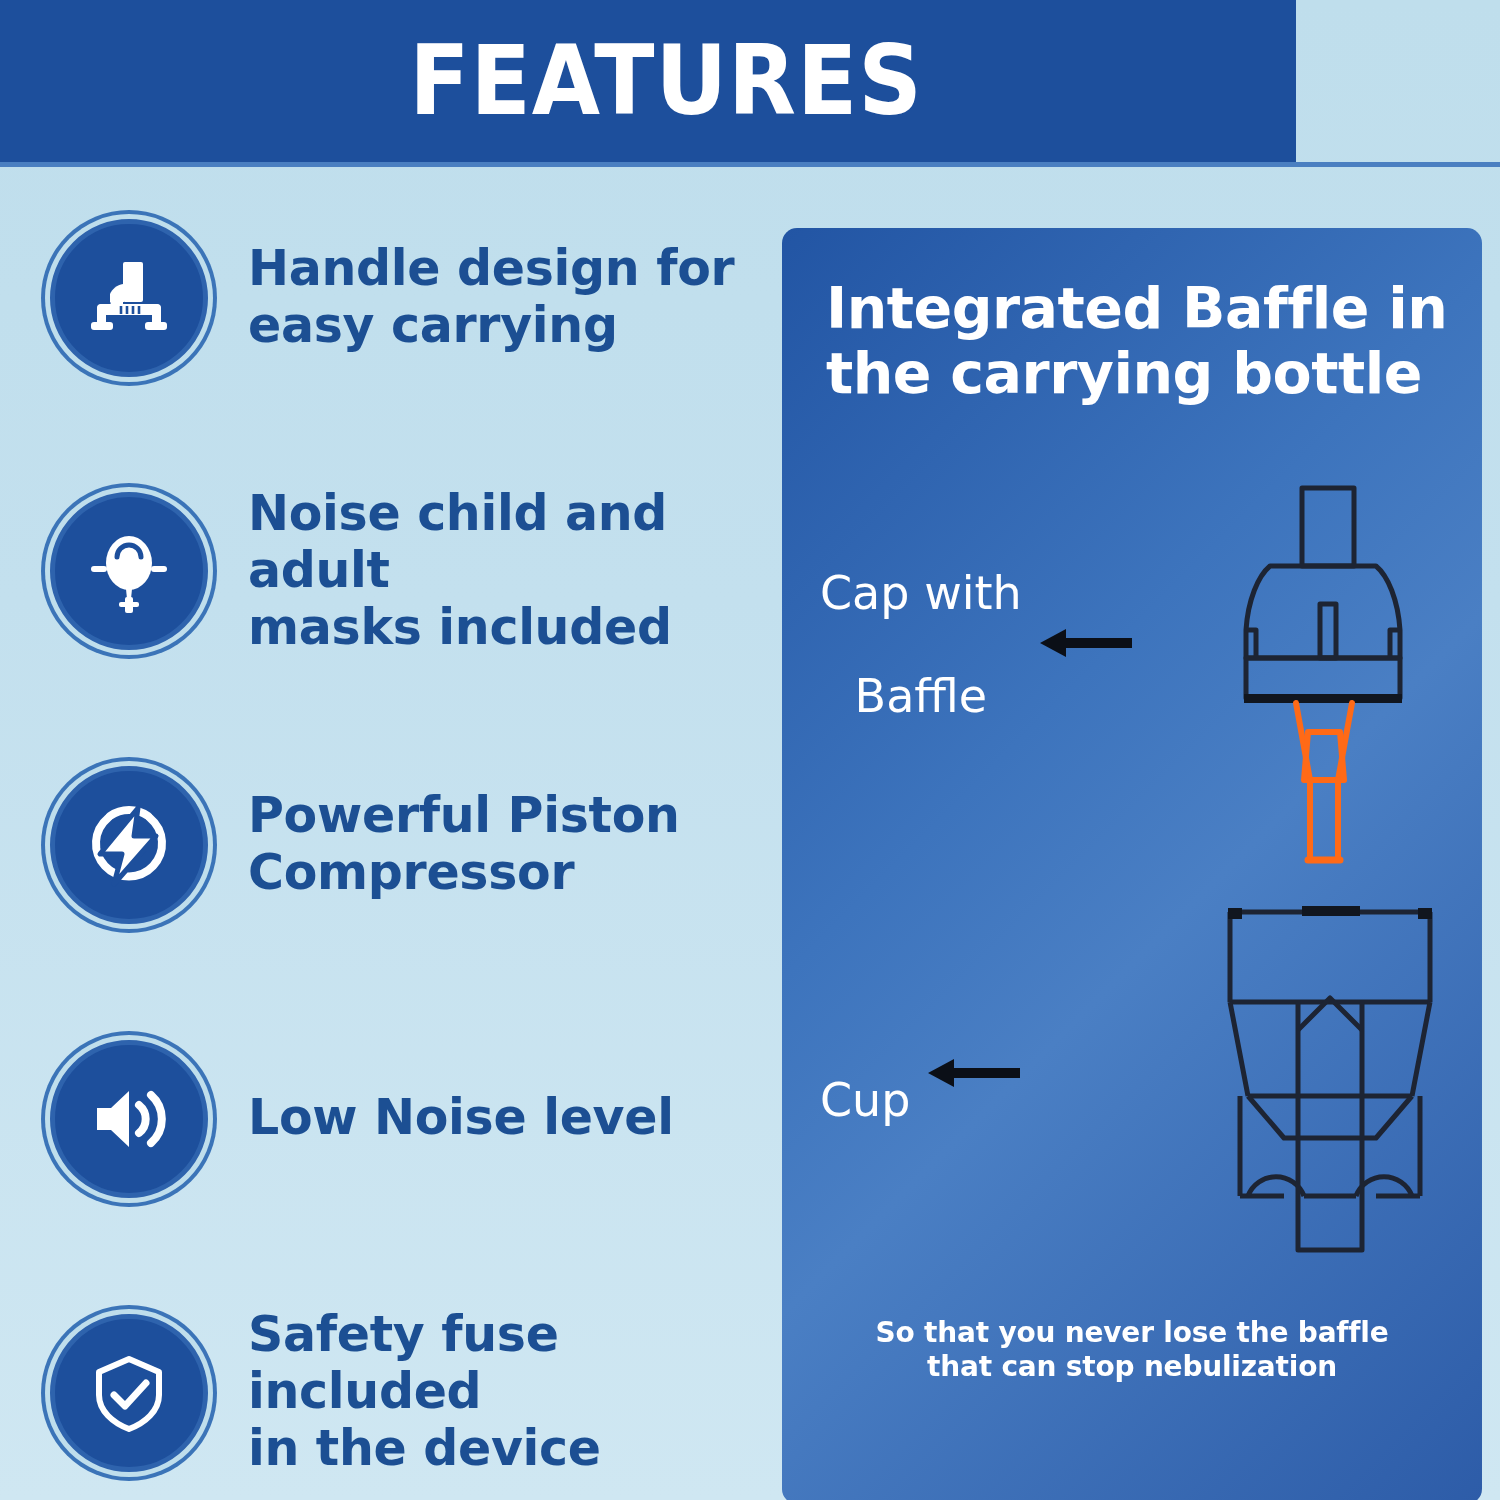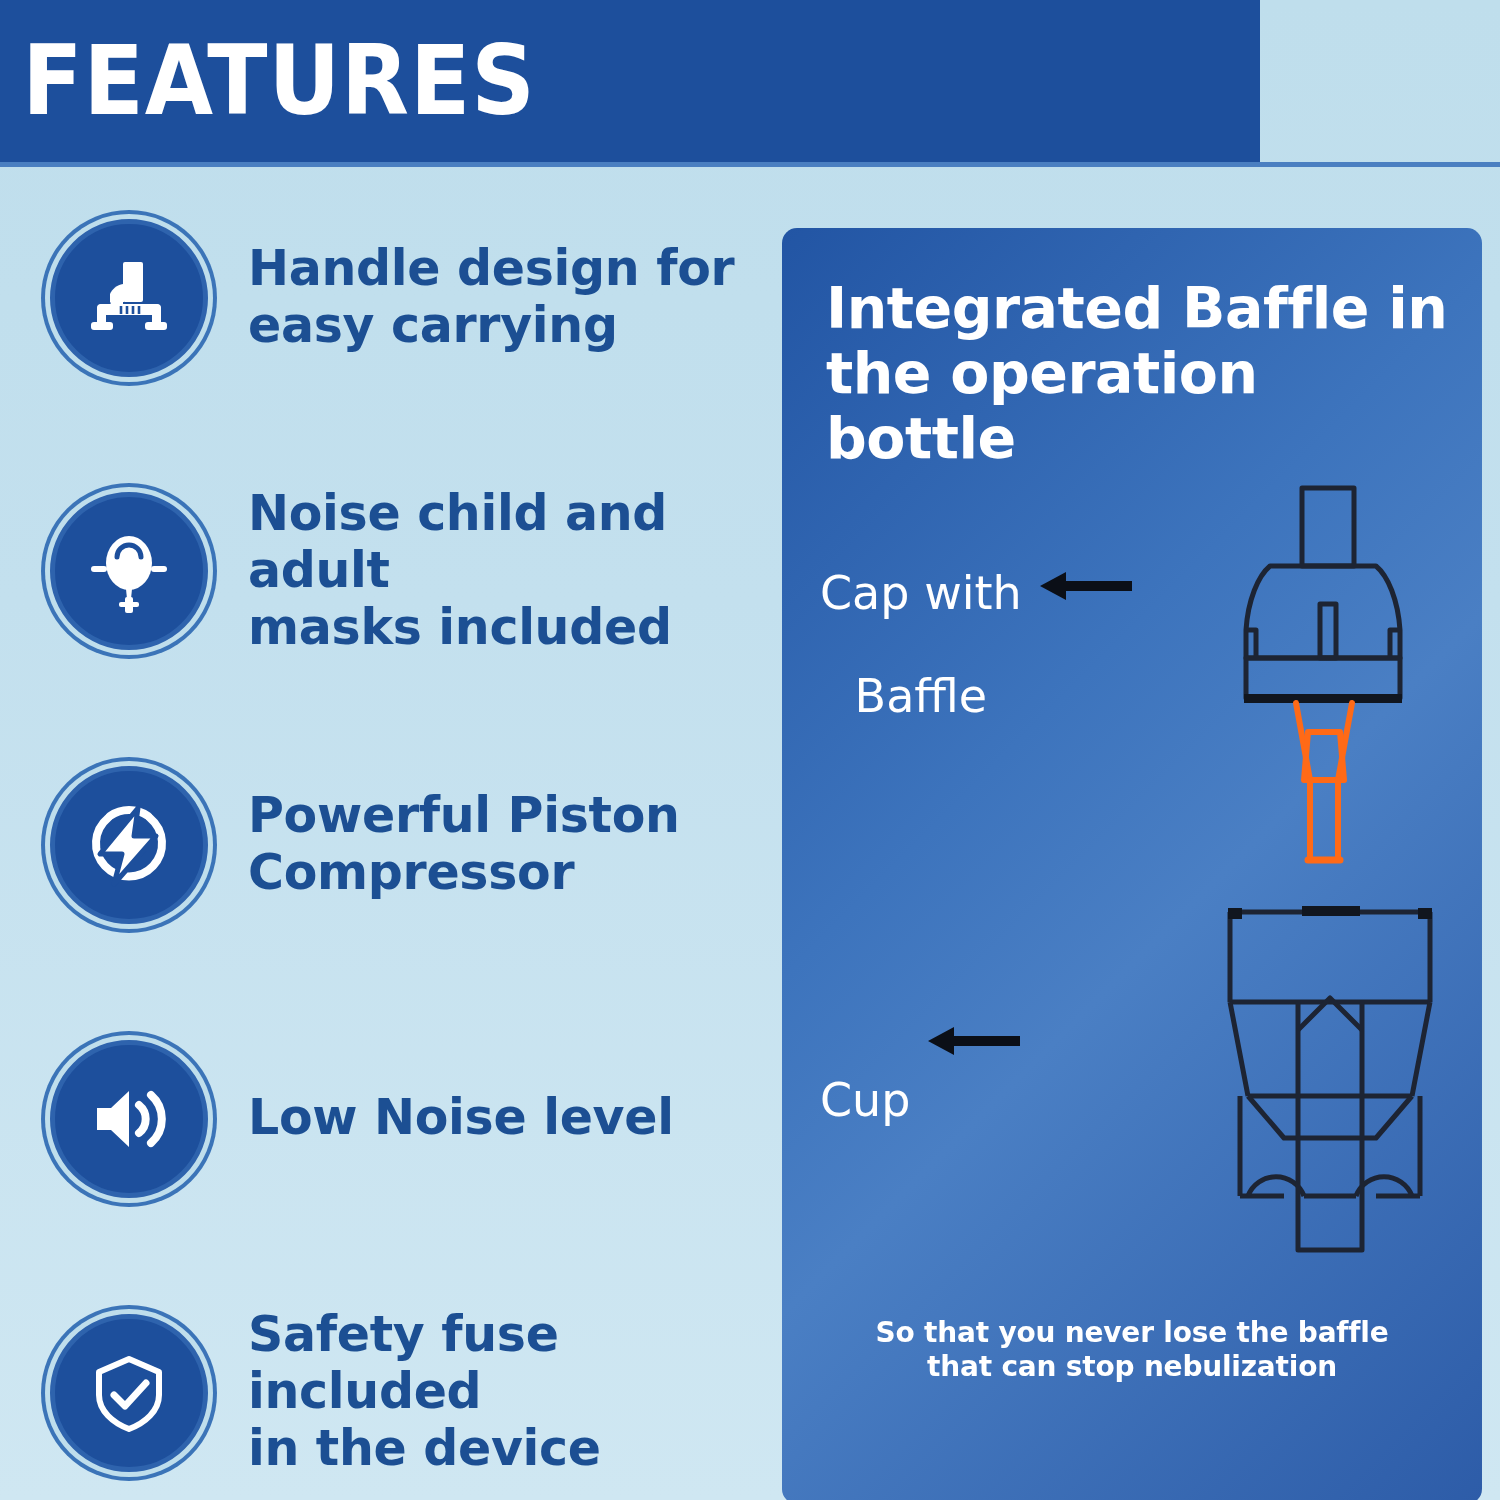--- a/index.html
+++ b/index.html
@@ -26,20 +26,22 @@
 
   
   .header {
     position: absolute;
     left: 0; top: 0;
     width: 1260px;
     height: 162px;
     background: #1d4f9c;
     display: flex;
     align-items: center;
+    justify-content: center;
+    padding-left: 36px;
   }
   .header-title {
     color: #ffffff;
     font-size: 96px;
     font-weight: bold;
     letter-spacing: 1px;
     line-height: 1;
     font-family: "DejaVu Sans", sans-serif;
     transform: scaleX(0.92);
   }
@@ -111,20 +113,21 @@
     color: #ffffff;
     font-size: 57px;
     font-weight: bold;
     line-height: 1.14;
     letter-spacing: -0.5px;
   }
 
   .callout {
     position: absolute;
     display: flex;
+    align-items: center;
   }
   .callout-label {
     color: #ffffff;
     font-size: 46px;
     font-weight: normal;
     line-height: 1.12;
     text-align: center;
   }
   .arrow {
     flex: 0 0 auto;
@@ -256,21 +259,21 @@
         <span>in the device</span>
       </div>
     </div>
 
   </div>
 
   <div class="panel">
 
     <div class="panel-title">
       <span>Integrated Baffle in</span><br>
-      <span>the operation bottle</span>
+      <span>the carrying bottle</span>
     </div>
 
     <div class="diagram-cap">
       <svg width="260" height="400" viewBox="0 0 260 400" aria-hidden="true">
         <g fill="none" stroke="#1d2433" stroke-width="5" stroke-linejoin="round">
           <rect x="110" y="8" width="52" height="78"></rect>
           <path d="M78 86 L184 86 C196 96 206 120 208 150 L208 178 L54 178 L54 150 C56 120 66 96 78 86 Z"></path>
           <path d="M54 178 L208 178 L208 218 L54 218 Z"></path>
           <path d="M128 124 L144 124 L144 178 L128 178 Z"></path>
           <path d="M54 150 L64 150 L64 178"></path>

